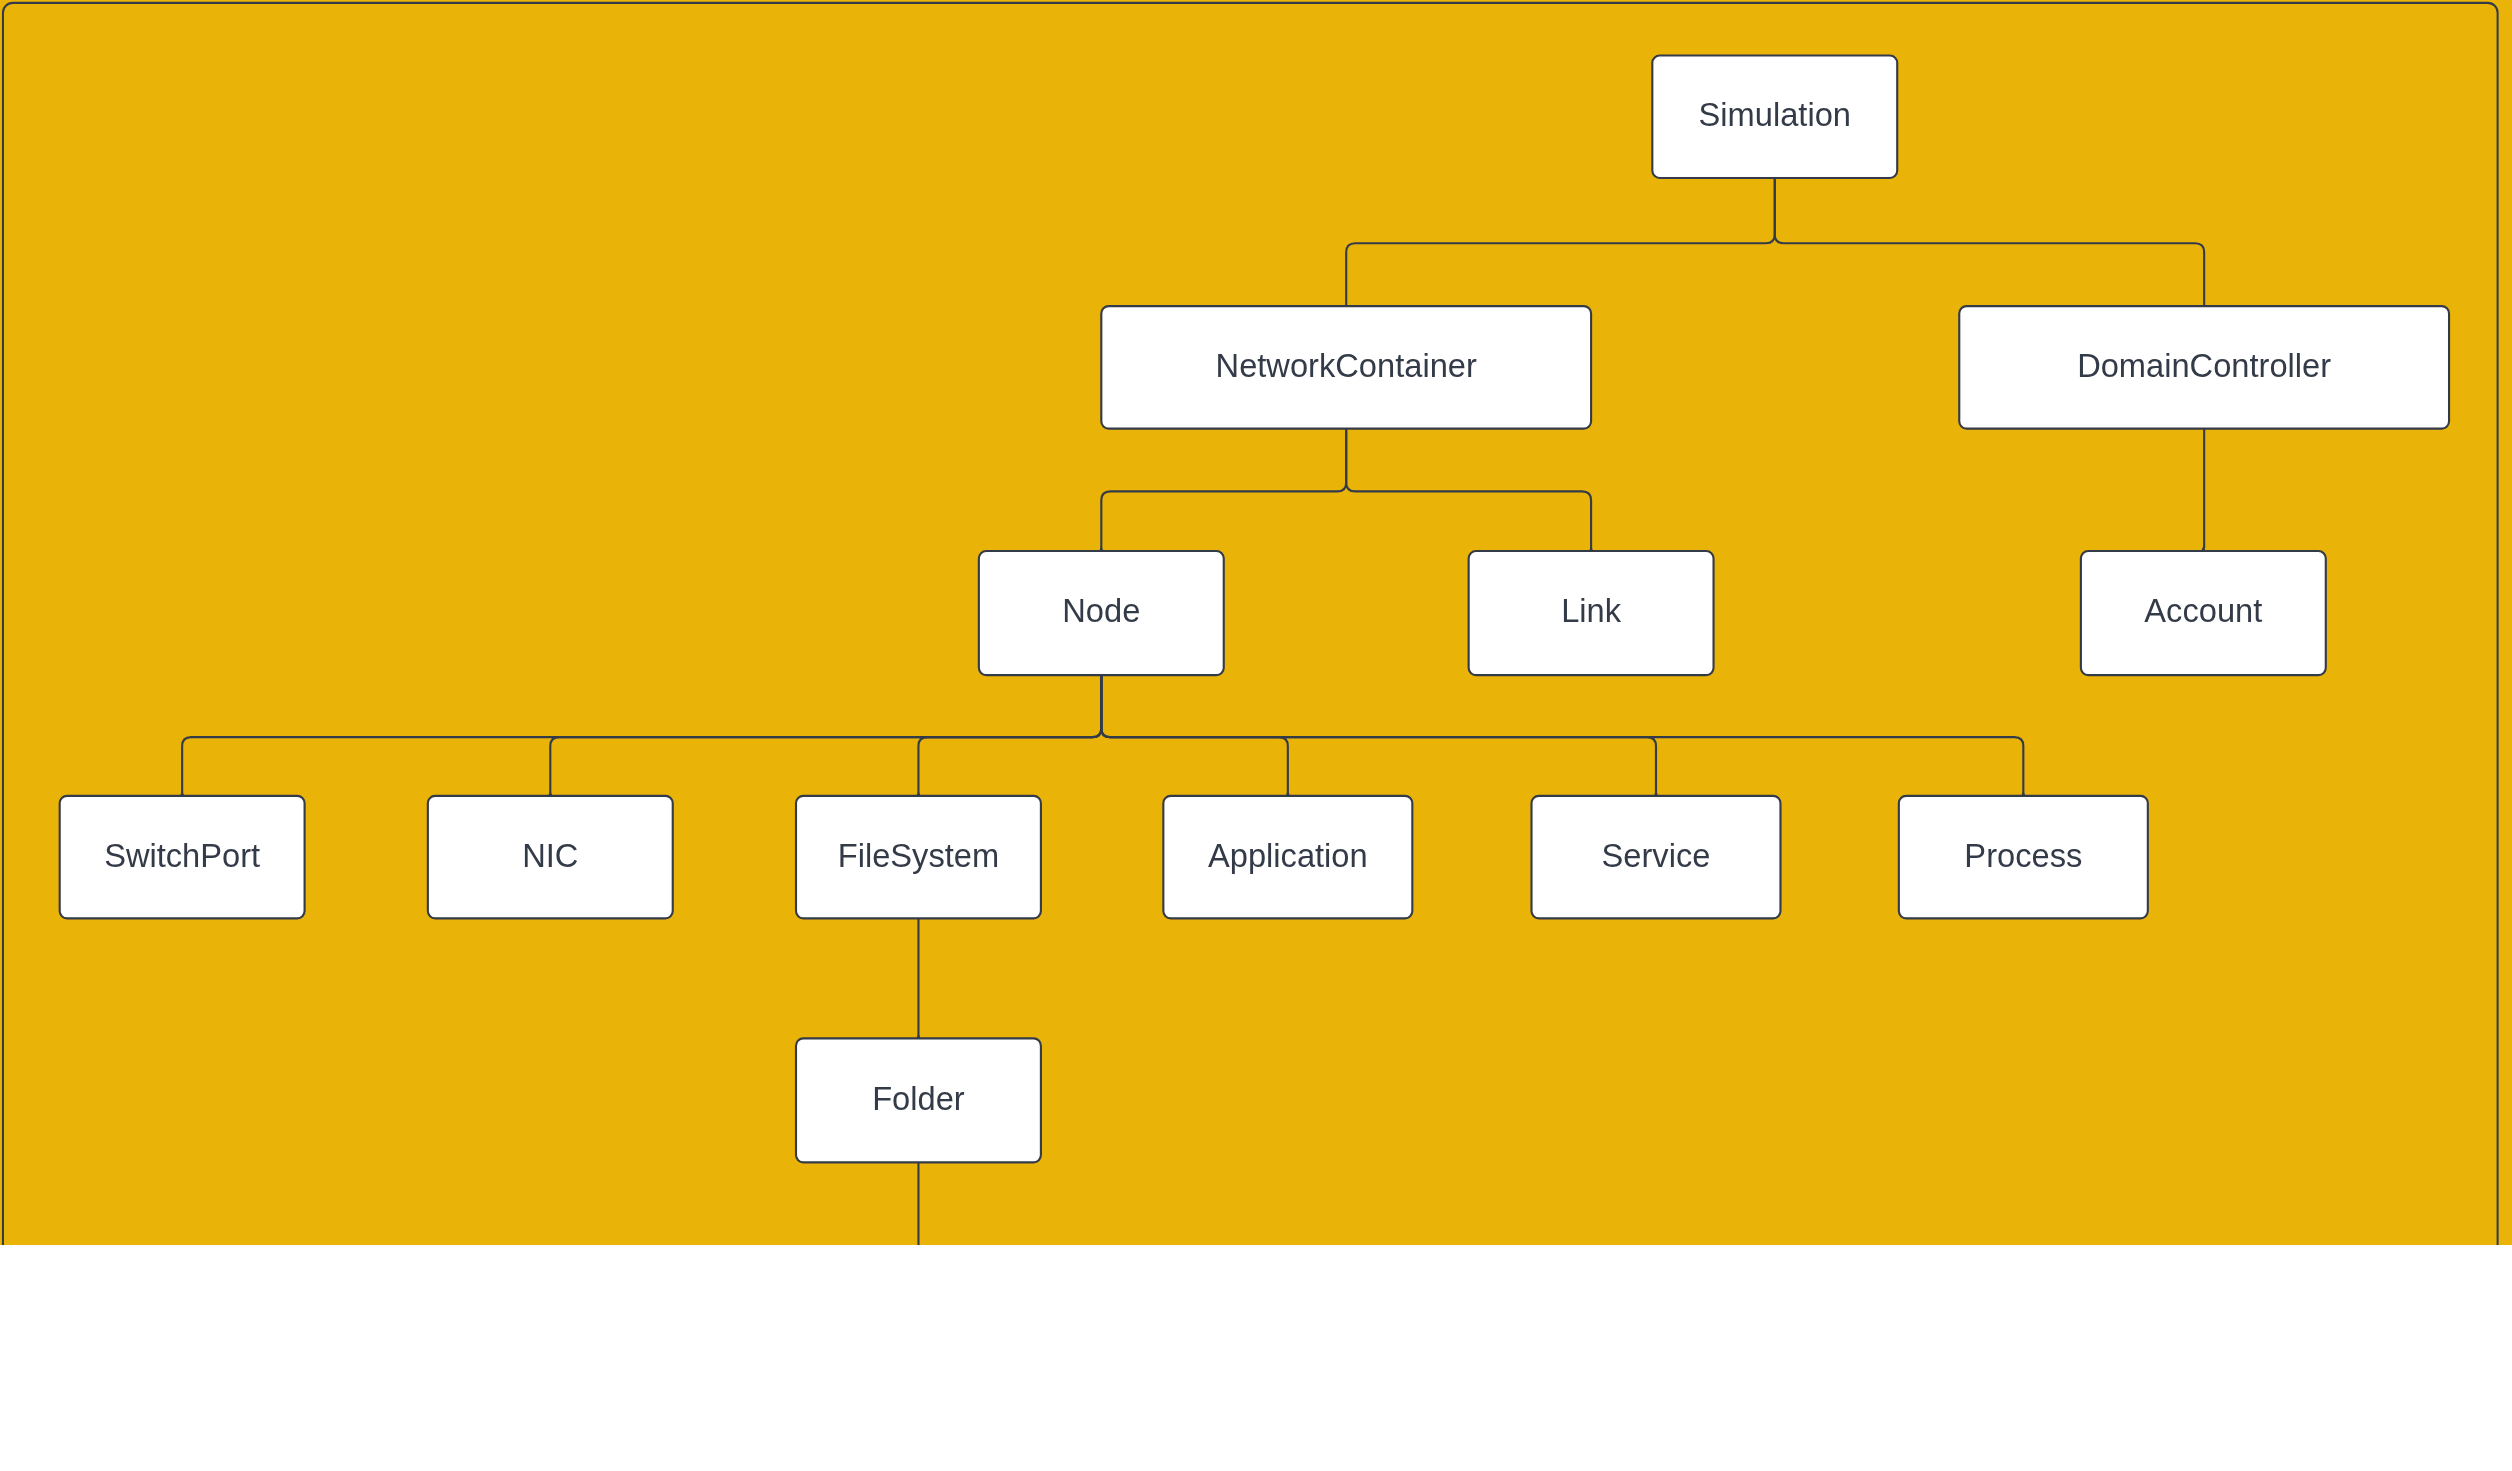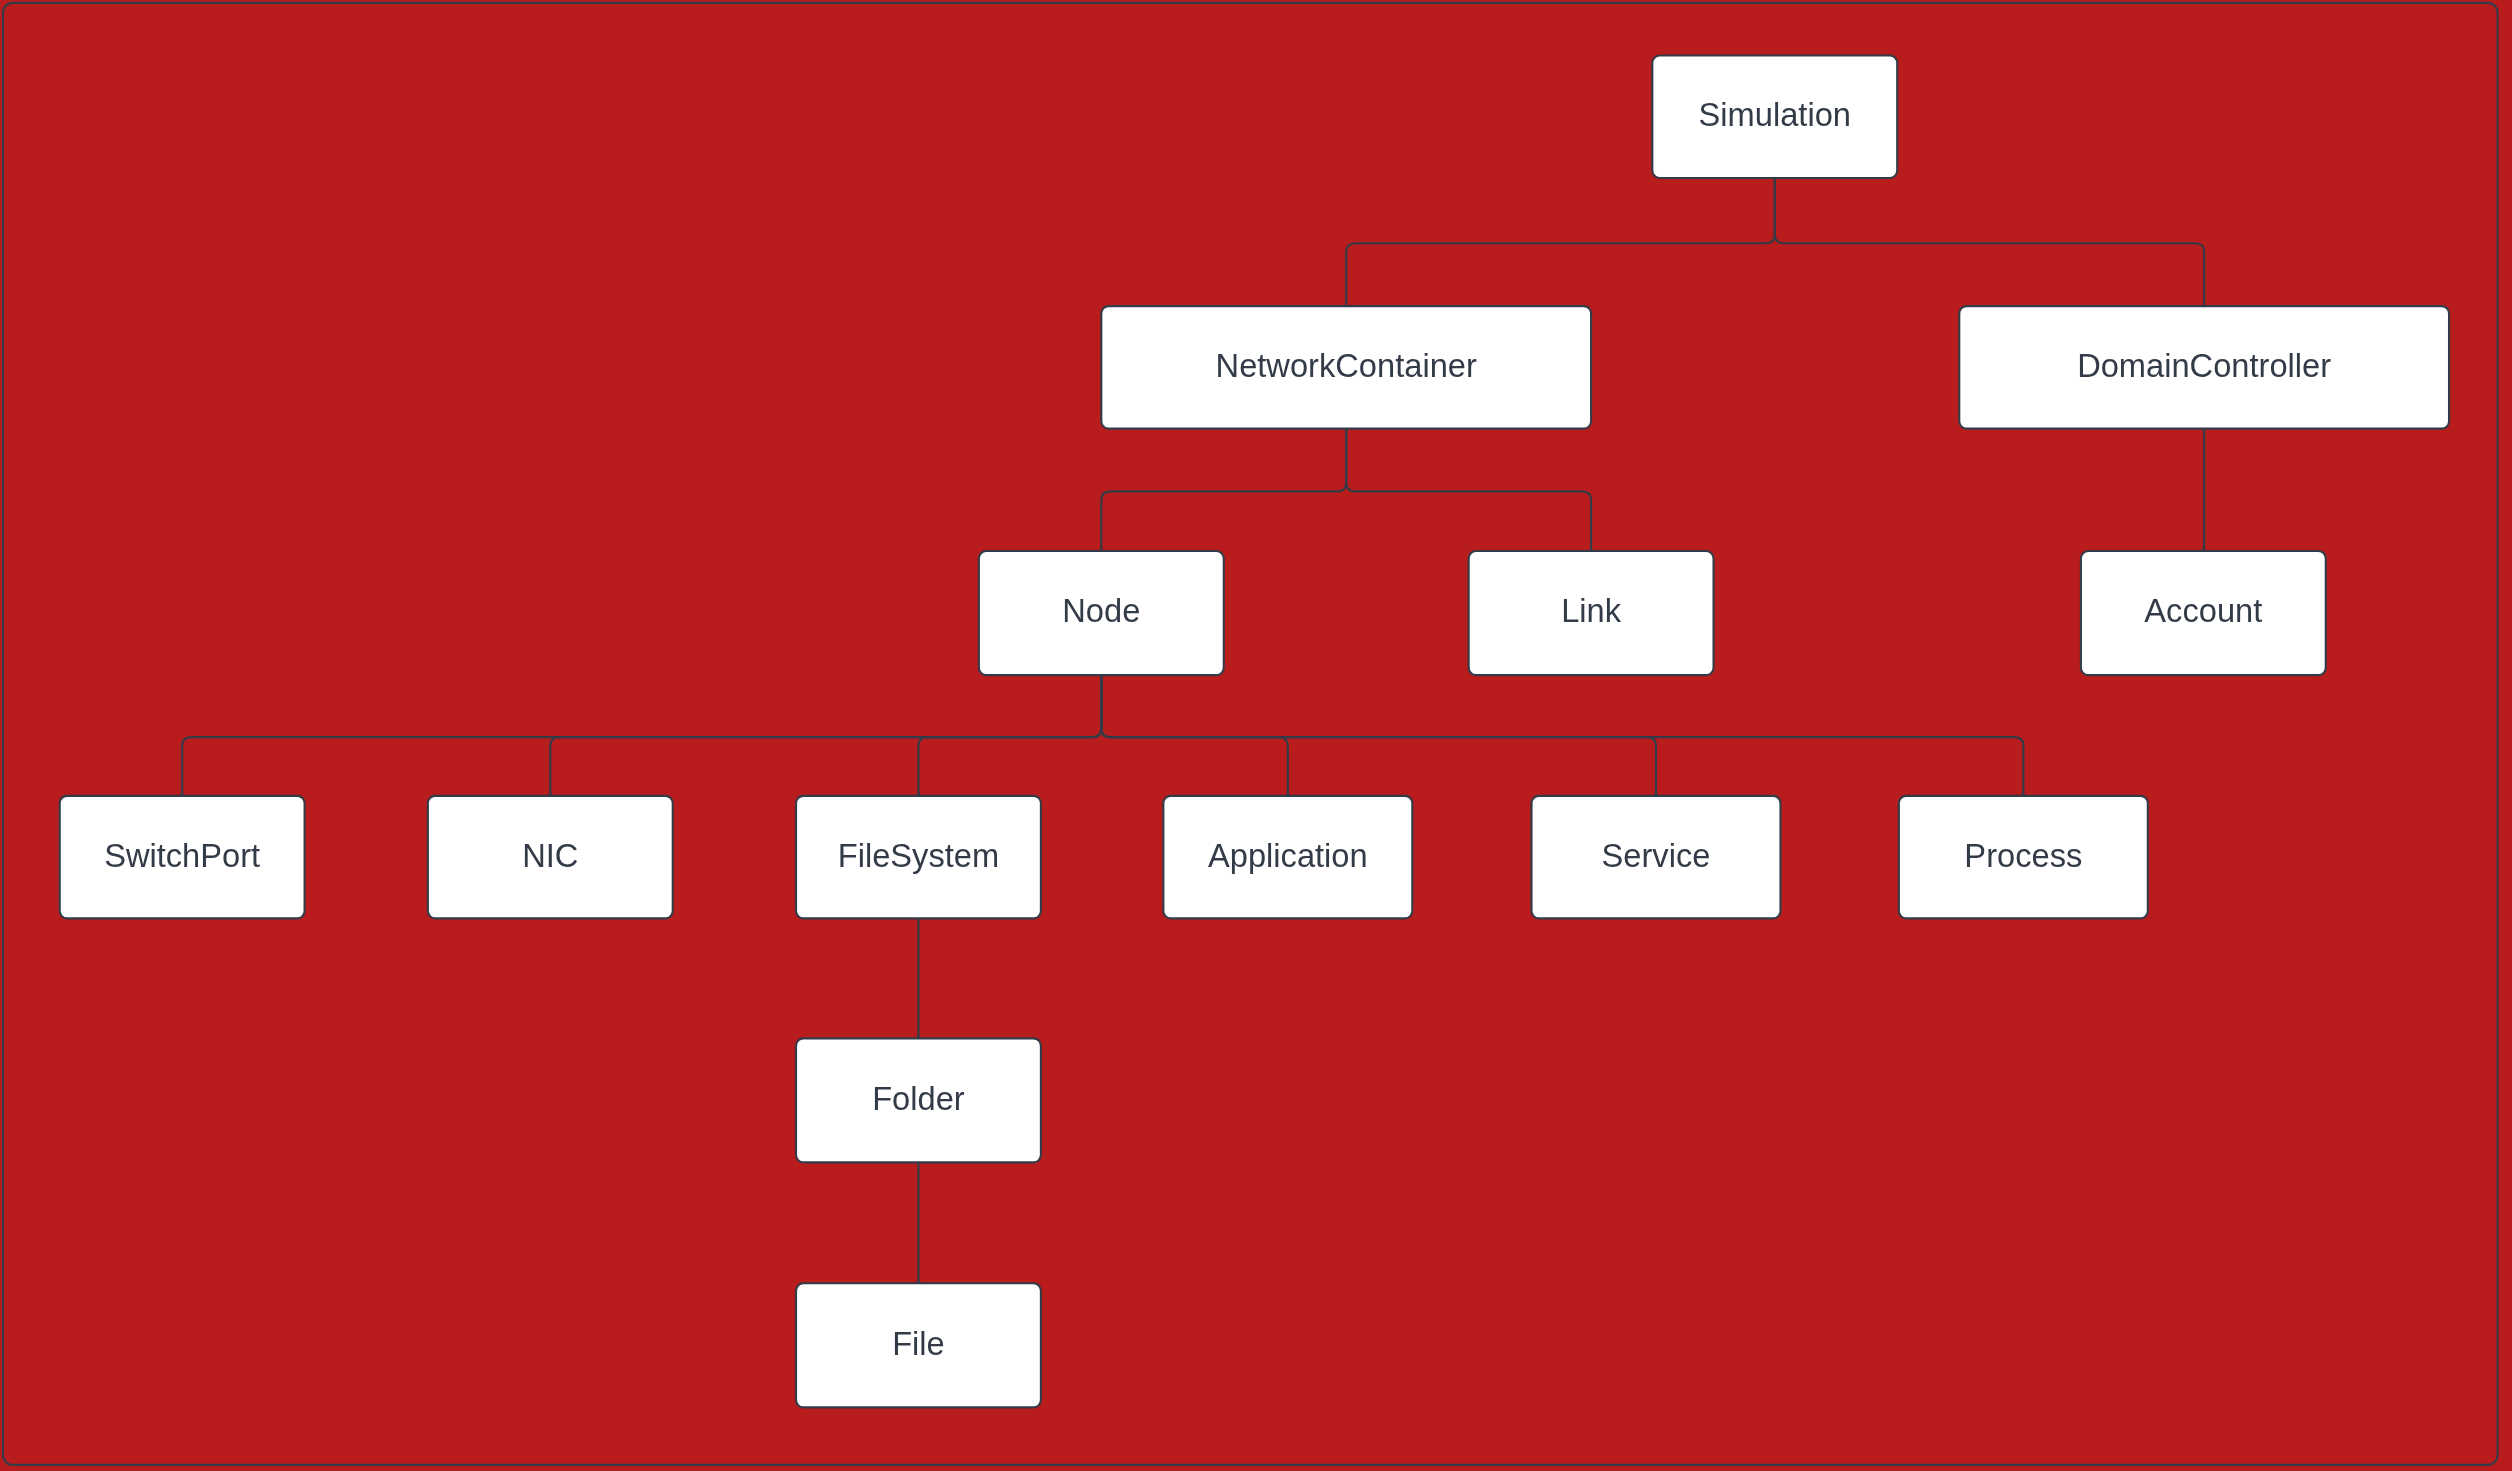--- a/index.html
+++ b/index.html
@@ -3,22 +3,22 @@
 <meta charset="utf-8">
 <style>
   html, body {
     margin: 0;
     padding: 0;
     background: #ffffff;
   }
   #canvas {
     position: relative;
     width: 2512px;
-    height: 1471px;
-    background: #b91c1c;
+    height: 1245px;
+    background: #eab308;
     font-family: "Liberation Sans", sans-serif;
     overflow: hidden;
   }
   #diagram-svg {
     position: absolute;
     top: 0;
     left: 0;
     width: 2512px;
     height: 1471px;
   }

